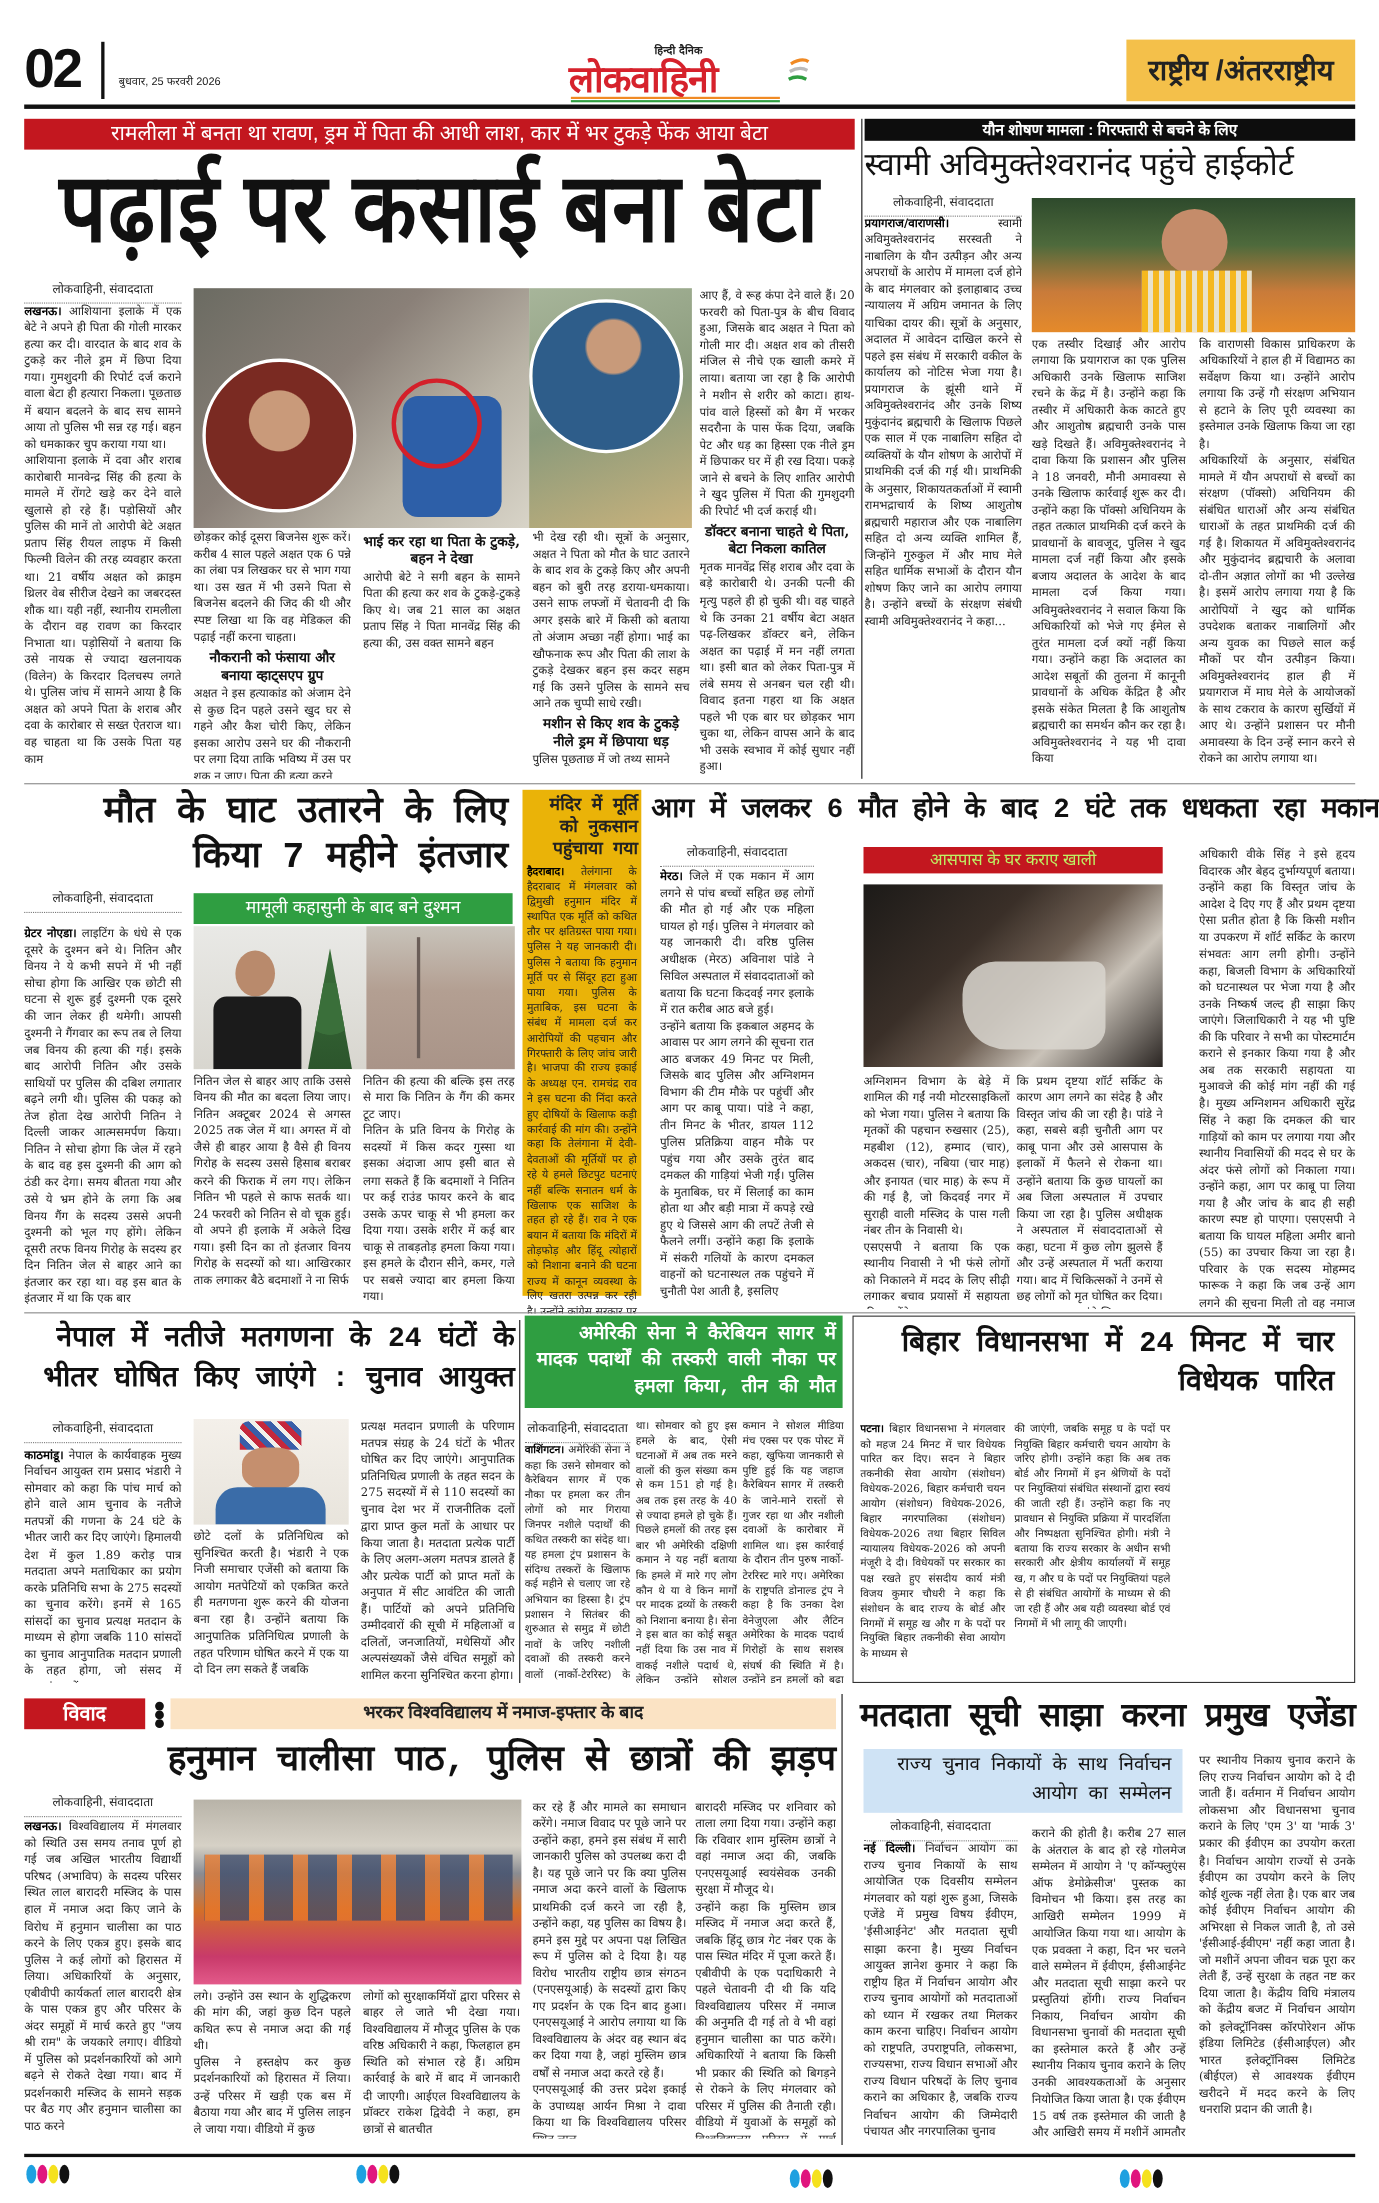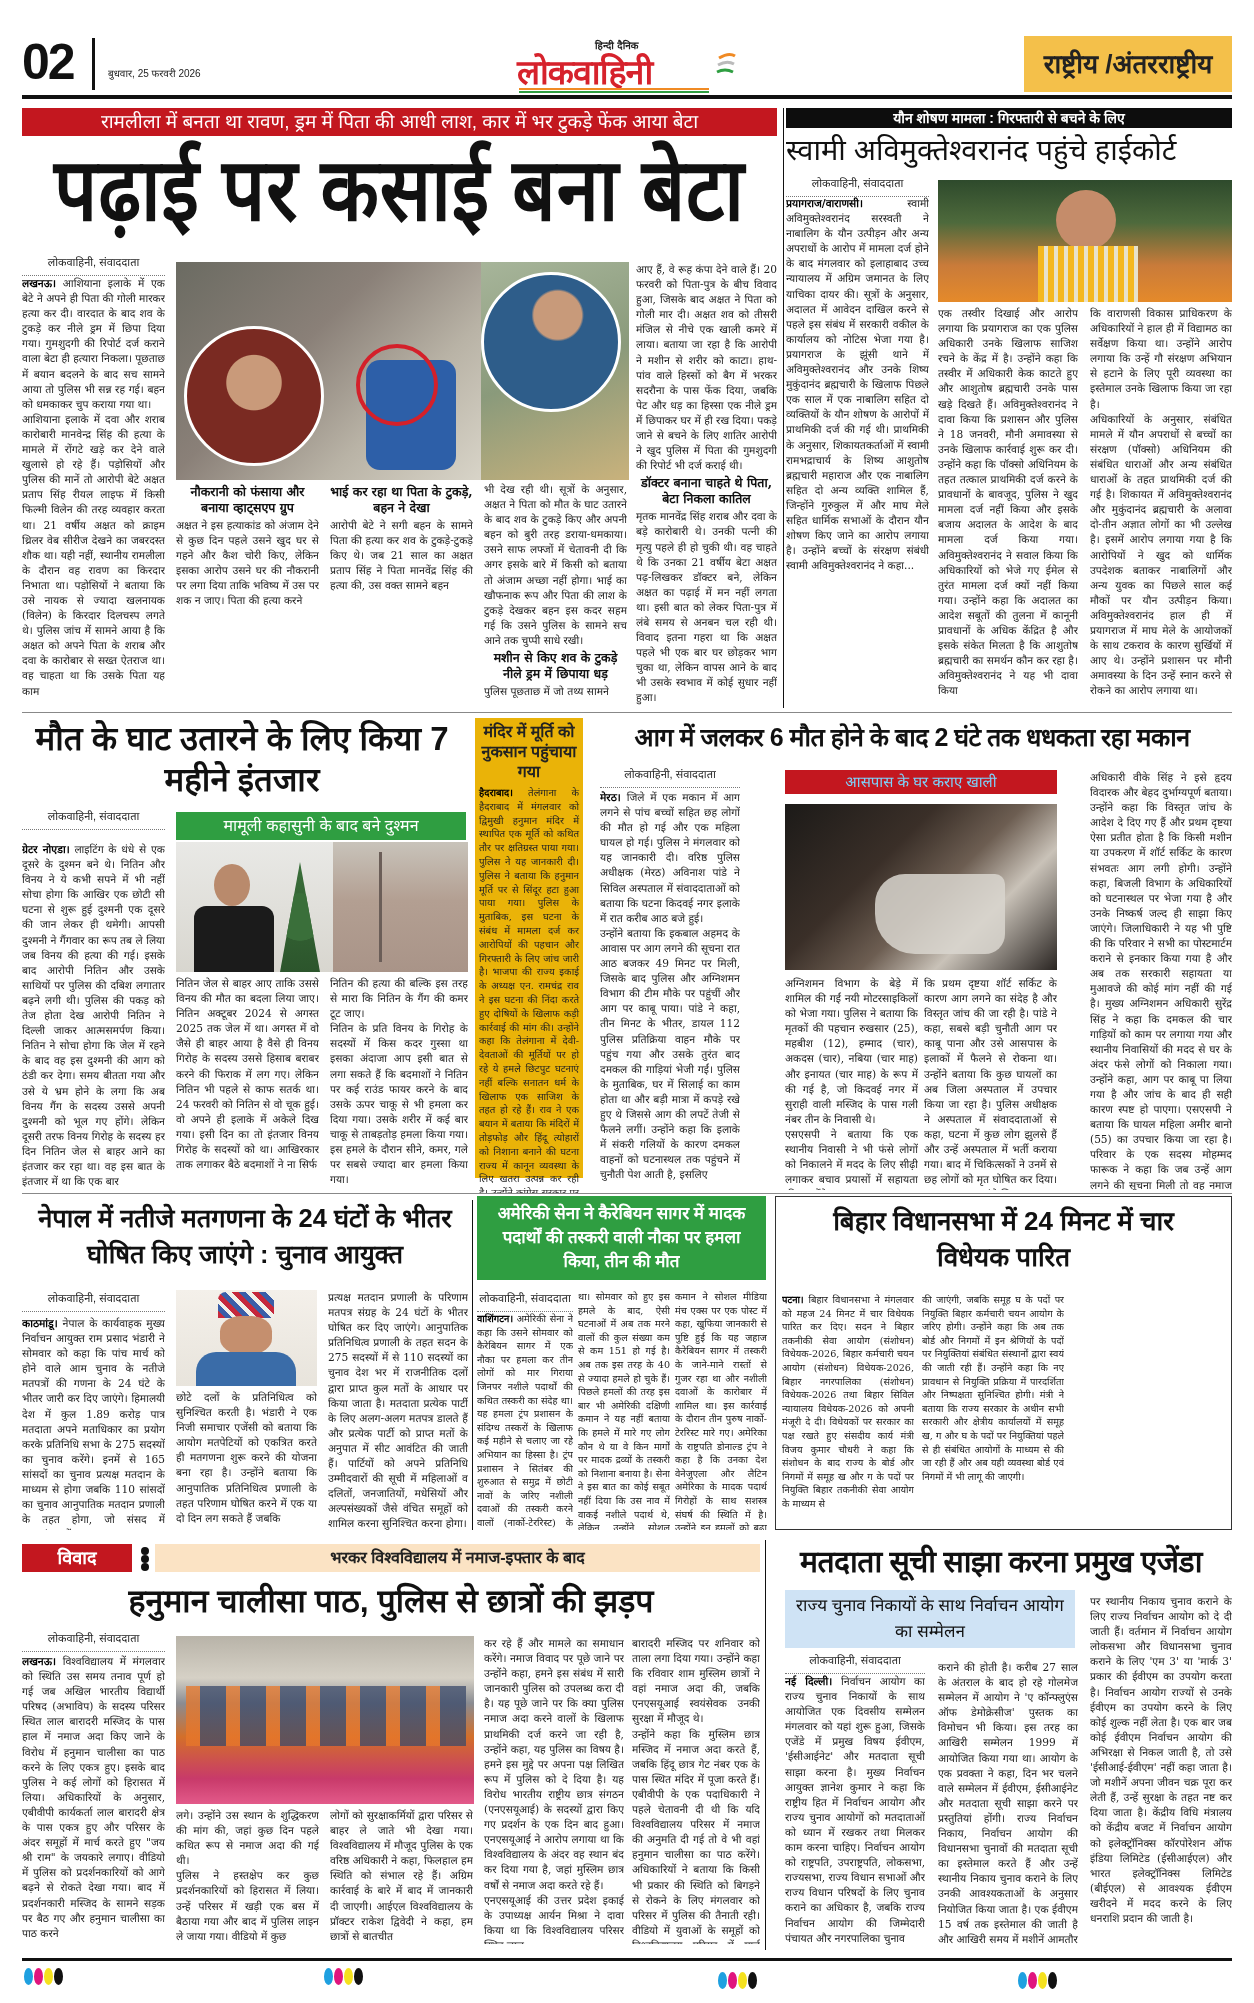--- a/index.html
+++ b/index.html
@@ -5,21 +5,21 @@
 *{box-sizing:border-box;margin:0;padding:0}
 body{width:1254px;height:2003px;background:#fff;font-family:"DejaVu Sans",sans-serif;color:#111;position:relative;overflow:hidden}
 .abs{position:absolute}
 .col{font-family:"DejaVu Serif",serif;font-size:10.6px;line-height:15.1px;text-align:justify;color:#222;overflow:hidden}
 .col b{font-weight:bold;color:#000}
 .sub{font-weight:bold;text-align:center;font-size:12.5px;line-height:16px;color:#111;margin:2px 0}
 .byline{font-size:11px;text-align:center;color:#222;border-bottom:1px dotted #777;padding-bottom:6px;font-family:"Liberation Sans",sans-serif}
 .photo{position:absolute;overflow:hidden}
 .vline{position:absolute;width:2px;background:#111}
 .hline{position:absolute;height:2px;background:#111}
-.head{font-family:Liberation Sans, sans-serif;text-align:center;color:#111}
+.head{font-family:Liberation Mono, monospace;text-align:right;color:#111}
 .reg{position:absolute;display:flex;gap:1px}
 .reg span{width:9px;height:17px;border-radius:50%;display:block}
 </style>
 </head>
 <body>
 
 <div class="abs" style="left:22px;top:36px;width:1210px;height:60px">
   <div class="abs" style="left:0;top:0;font-family:'Liberation Sans',sans-serif;font-weight:bold;font-size:50px;line-height:52px;letter-spacing:-2px">02</div>
   <div class="abs" style="left:70px;top:2px;width:3px;height:52px;background:#111"></div>
   <div class="abs" style="left:86px;top:30px;font-family:'Liberation Sans',sans-serif;font-size:10px;color:#222">बुधवार, 25 फरवरी 2026</div>
@@ -46,20 +46,21 @@
 <div class="photo" style="left:176px;top:262px;width:305px;height:218px;background:linear-gradient(135deg,#6b6b62 0%,#8a8078 40%,#b9b3a6 70%,#d8d4c8 100%)">
   <div style="position:absolute;left:190px;top:98px;width:90px;height:110px;background:#2d5fa8;border-radius:14px"></div>
   <div style="position:absolute;left:180px;top:82px;width:82px;height:82px;border:4px solid #d4202a;border-radius:50%"></div>
   <div style="position:absolute;left:8px;top:64px;width:140px;height:140px;border-radius:50%;background:radial-gradient(circle at 50% 40%,#c99a7a 0 26%,#7a2a22 27% 100%);border:3px solid #fff"></div>
 </div>
 <div class="photo" style="left:481px;top:262px;width:148px;height:218px;background:linear-gradient(160deg,#a7b59a 0%,#8a9a7b 50%,#c9b27c 100%)">
   <div style="position:absolute;left:0;top:10px;width:140px;height:140px;border-radius:50%;background:radial-gradient(circle at 55% 30%,#c89a7a 0 20%,#2e5d8a 22% 100%);border:3px solid #fff"></div>
 </div>
 
 <div class="abs col" style="left:176px;top:482px;width:143px;height:226px">
+  <span>छोड़कर कोई दूसरा बिजनेस शुरू करें। करीब 4 साल पहले अक्षत एक 6 पन्ने का लंबा पत्र लिखकर घर से भाग गया था। उस खत में भी उसने पिता से बिजनेस बदलने की जिद की थी और स्पष्ट लिखा था कि वह मेडिकल की पढ़ाई नहीं करना चाहता।</span>
   <div class="sub">नौकरानी को फंसाया और बनाया व्हाट्सएप ग्रुप</div>
   <span>अक्षत ने इस हत्याकांड को अंजाम देने से कुछ दिन पहले उसने खुद घर से गहने और कैश चोरी किए, लेकिन इसका आरोप उसने घर की नौकरानी पर लगा दिया ताकि भविष्य में उस पर शक न जाए। पिता की हत्या करने</span>
 </div>
 <div class="abs col" style="left:330px;top:482px;width:143px;height:226px">
   <div class="sub">भाई कर रहा था पिता के टुकड़े, बहन ने देखा</div>
   <span>आरोपी बेटे ने सगी बहन के सामने पिता की हत्या कर शव के टुकड़े-टुकड़े किए थे। जब 21 साल का अक्षत प्रताप सिंह ने पिता मानवेंद्र सिंह की हत्या की, उस वक्त सामने बहन</span>
 </div>
 <div class="abs col" style="left:484px;top:482px;width:143px;height:226px">
   <span>भी देख रही थी। सूत्रों के अनुसार, अक्षत ने पिता को मौत के घाट उतारने के बाद शव के टुकड़े किए और अपनी बहन को बुरी तरह डराया-धमकाया। उसने साफ लफ्जों में चेतावनी दी कि अगर इसके बारे में किसी को बताया तो अंजाम अच्छा नहीं होगा। भाई का खौफनाक रूप और पिता की लाश के टुकड़े देखकर बहन इस कदर सहम गई कि उसने पुलिस के सामने सच आने तक चुप्पी साधे रखी।</span>
   <div class="sub">मशीन से किए शव के टुकड़े नीले ड्रम में छिपाया धड़</div>
@@ -102,21 +103,21 @@
 <div class="abs col" style="left:330px;top:976px;width:138px;height:214px" id="s3c3">नितिन की हत्या की बल्कि इस तरह से मारा कि नितिन के गैंग की कमर टूट जाए।<br>नितिन के प्रति विनय के गिरोह के सदस्यों में किस कदर गुस्सा था इसका अंदाजा आप इसी बात से लगा सकते हैं कि बदमाशों ने नितिन पर कई राउंड फायर करने के बाद उसके ऊपर चाकू से भी हमला कर दिया गया। उसके शरीर में कई बार चाकू से ताबड़तोड़ हमला किया गया। इस हमले के दौरान सीने, कमर, गले पर सबसे ज्यादा बार हमला किया गया।</div>
 
 <div class="abs" style="left:475px;top:718px;width:108px;height:460px;background:#eab308">
   <div class="head" style="padding:4px 3px 2px;font-size:16px;line-height:20px;font-weight:bold;color:#222">मंदिर में मूर्ति को नुकसान पहुंचाया गया</div>
   <div class="col" id="s4b" style="padding:2px 4px;font-size:9.8px;line-height:13.8px;height:410px"><b>हैदराबाद।</b> तेलंगाना के हैदराबाद में मंगलवार को द्विमुखी हनुमान मंदिर में स्थापित एक मूर्ति को कथित तौर पर क्षतिग्रस्त पाया गया। पुलिस ने यह जानकारी दी। पुलिस ने बताया कि हनुमान मूर्ति पर से सिंदूर हटा हुआ पाया गया। पुलिस के मुताबिक, इस घटना के संबंध में मामला दर्ज कर आरोपियों की पहचान और गिरफ्तारी के लिए जांच जारी है। भाजपा की राज्य इकाई के अध्यक्ष एन. रामचंद्र राव ने इस घटना की निंदा करते हुए दोषियों के खिलाफ कड़ी कार्रवाई की मांग की। उन्होंने कहा कि तेलंगाना में देवी-देवताओं की मूर्तियों पर हो रहे ये हमले छिटपुट घटनाएं नहीं बल्कि सनातन धर्म के खिलाफ एक साजिश के तहत हो रहे हैं। राव ने एक बयान में बताया कि मंदिरों में तोड़फोड़ और हिंदू त्योहारों को निशाना बनाने की घटना राज्य में कानून व्यवस्था के लिए खतरा उत्पन्न कर रही है। उन्होंने कांग्रेस सरकार पर असामाजिक तत्वों के खिलाफ कार्रवाई करने में विफल रहने और वोट बैंक की राजनीति में लिप्त होने का आरोप लगाया।</div>
 </div>
 
 <div class="abs head" style="left:592px;top:720px;width:640px;font-size:25px;line-height:34px;font-weight:bold;white-space:nowrap;letter-spacing:-0.5px">आग में जलकर 6 मौत होने के बाद 2 घंटे तक धधकता रहा मकान</div>
 <div class="abs byline" style="left:600px;top:766px;width:140px">लोकवाहिनी, संवाददाता</div>
 <div class="abs col" style="left:600px;top:790px;width:140px;height:400px" id="s5c1"><b>मेरठ।</b> जिले में एक मकान में आग लगने से पांच बच्चों सहित छह लोगों की मौत हो गई और एक महिला घायल हो गई। पुलिस ने मंगलवार को यह जानकारी दी। वरिष्ठ पुलिस अधीक्षक (मेरठ) अविनाश पांडे ने सिविल अस्पताल में संवाददाताओं को बताया कि घटना किदवई नगर इलाके में रात करीब आठ बजे हुई।<br>उन्होंने बताया कि इकबाल अहमद के आवास पर आग लगने की सूचना रात आठ बजकर 49 मिनट पर मिली, जिसके बाद पुलिस और अग्निशमन विभाग की टीम मौके पर पहुंचीं और आग पर काबू पाया। पांडे ने कहा, तीन मिनट के भीतर, डायल 112 पुलिस प्रतिक्रिया वाहन मौके पर पहुंच गया और उसके तुरंत बाद दमकल की गाड़ियां भेजी गईं। पुलिस के मुताबिक, घर में सिलाई का काम होता था और बड़ी मात्रा में कपड़े रखे हुए थे जिससे आग की लपटें तेजी से फैलने लगीं। उन्होंने कहा कि इलाके में संकरी गलियों के कारण दमकल वाहनों को घटनास्थल तक पहुंचने में चुनौती पेश आती है, इसलिए</div>
-<div class="abs" style="left:785px;top:770px;width:272px;height:24px;background:#c3171f;color:#7dd3fc;font-family:'Liberation Sans',sans-serif;font-size:15px;line-height:24px;text-align:center">आसपास के घर कराए खाली</div>
+<div class="abs" style="left:785px;top:770px;width:272px;height:24px;background:#c3171f;color:#bef264;font-family:'Liberation Sans',sans-serif;font-size:15px;line-height:24px;text-align:center">आसपास के घर कराए खाली</div>
 <div class="photo" style="left:785px;top:804px;width:272px;height:166px;background:linear-gradient(135deg,#1c1a18 0%,#3a2f28 35%,#6d5e52 55%,#c9c2b8 72%,#2a2522 100%)">
   <div style="position:absolute;left:90px;top:70px;width:130px;height:80px;background:#d9d6cf;border-radius:30px 10px 20px 40px;opacity:.85"></div>
 </div>
 <div class="abs col" style="left:785px;top:976px;width:133px;height:214px" id="s5c2">अग्निशमन विभाग के बेड़े में शामिल की गईं नयी मोटरसाइकिलों को भेजा गया। पुलिस ने बताया कि मृतकों की पहचान रुखसार (25), महबीश (12), हम्माद (चार), अकदस (चार), नबिया (चार माह) और इनायत (चार माह) के रूप में की गई है, जो किदवई नगर में सुराही वाली मस्जिद के पास गली नंबर तीन के निवासी थे।<br>एसएसपी ने बताया कि एक स्थानीय निवासी ने भी फंसे लोगों को निकालने में मदद के लिए सीढ़ी लगाकर बचाव प्रयासों में सहायता की। उन्होंने कहा</div>
 <div class="abs col" style="left:924px;top:976px;width:133px;height:214px" id="s5c3">कि प्रथम दृष्टया शॉर्ट सर्किट के कारण आग लगने का संदेह है और विस्तृत जांच की जा रही है। पांडे ने कहा, सबसे बड़ी चुनौती आग पर काबू पाना और उसे आसपास के इलाकों में फैलने से रोकना था। उन्होंने बताया कि कुछ घायलों का अब जिला अस्पताल में उपचार किया जा रहा है। पुलिस अधीक्षक ने अस्पताल में संवाददाताओं से कहा, घटना में कुछ लोग झुलसे हैं और उन्हें अस्पताल में भर्ती कराया गया। बाद में चिकित्सकों ने उनमें से छह लोगों को मृत घोषित कर दिया। घटनास्थल पर पहुंचे जिला</div>
 <div class="abs col" style="left:1090px;top:770px;width:142px;height:420px" id="s5c4">अधिकारी वीके सिंह ने इसे हृदय विदारक और बेहद दुर्भाग्यपूर्ण बताया। उन्होंने कहा कि विस्तृत जांच के आदेश दे दिए गए हैं और प्रथम दृष्टया ऐसा प्रतीत होता है कि किसी मशीन या उपकरण में शॉर्ट सर्किट के कारण संभवतः आग लगी होगी। उन्होंने कहा, बिजली विभाग के अधिकारियों को घटनास्थल पर भेजा गया है और उनके निष्कर्ष जल्द ही साझा किए जाएंगे। जिलाधिकारी ने यह भी पुष्टि की कि परिवार ने सभी का पोस्टमार्टम कराने से इनकार किया गया है और अब तक सरकारी सहायता या मुआवजे की कोई मांग नहीं की गई है। मुख्य अग्निशमन अधिकारी सुरेंद्र सिंह ने कहा कि दमकल की चार गाड़ियों को काम पर लगाया गया और स्थानीय निवासियों की मदद से घर के अंदर फंसे लोगों को निकाला गया। उन्होंने कहा, आग पर काबू पा लिया गया है और जांच के बाद ही सही कारण स्पष्ट हो पाएगा। एसएसपी ने बताया कि घायल महिला अमीर बानो (55) का उपचार किया जा रहा है। परिवार के एक सदस्य मोहम्मद फारूक ने कहा कि जब उन्हें आग लगने की सूचना मिली तो वह नमाज पढ़ने गए थे।</div>
 
 <div class="hline" style="left:22px;top:1193px;width:1210px;height:1px;background:#888"></div>
 
 <div class="abs head" style="left:22px;top:1200px;width:446px;font-size:25.5px;line-height:36px;font-weight:bold">नेपाल में नतीजे मतगणना के 24 घंटों के भीतर घोषित किए जाएंगे : चुनाव आयुक्त</div>

